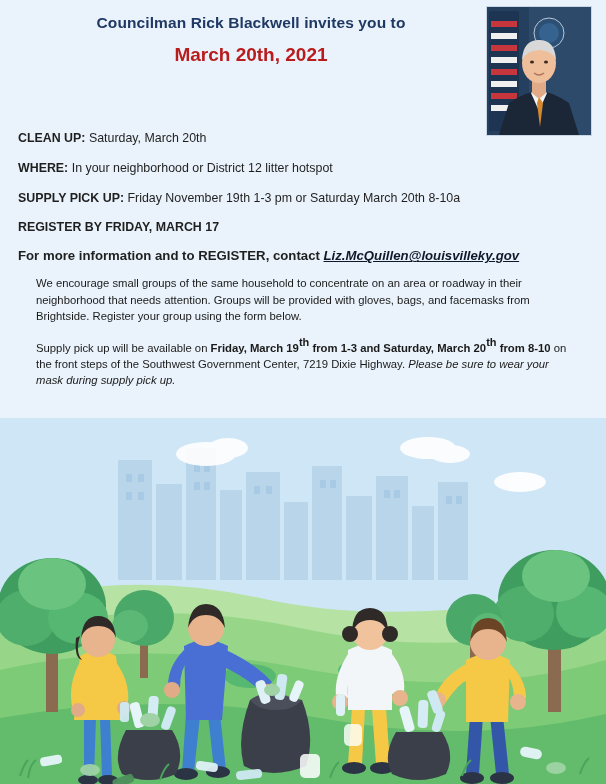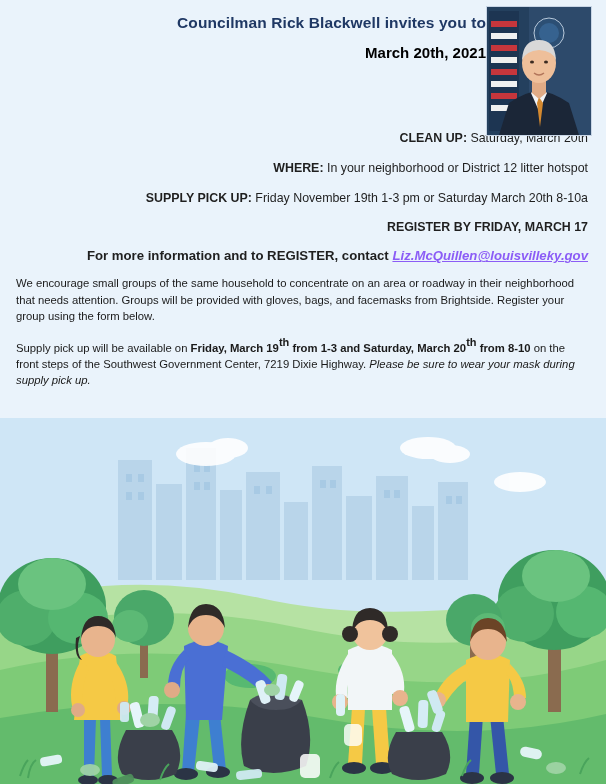--- a/index.html
+++ b/index.html
@@ -23,87 +23,87 @@
 
   
   .header {
     position: relative;
     padding: 14px 16px 4px 16px;
     min-height: 124px;
     box-sizing: border-box;
   }
   .header-text {
     width: 470px;
-    text-align: right;
+    text-align: center;
   }
   .title-line1 {
     font-size: 15.5px;
     font-weight: bold;
     color: #1f3864;
     margin-bottom: 12px;
     letter-spacing: 0.1px;
   }
   .title-line2 {
     font-size: 17px;
     font-weight: bold;
     color: #1f3864;
     margin-bottom: 12px;
     letter-spacing: 0.1px;
   }
   .title-line3 {
-    font-size: 15px;
-    font-weight: bold;
-    color: #000000;
+    font-size: 19px;
+    font-weight: bold;
+    color: #b91c1c;
     margin-bottom: 16px;
   }
 
   .portrait {
     position: absolute;
     top: 6px;
     right: 14px;
     width: 104px;
     height: 128px;
     border: 1px solid #c9d6e6;
     overflow: hidden;
     background: #2a3c5a;
   }
   .portrait svg { display: block; }
 
   
   .details {
-    text-align: right;
-    padding: 6px 18px 0 7px;
+    text-align: left;
+    padding: 6px 18px 0 18px;
     color: #1f1f1f;
   }
   .details .row {
     font-size: 12.4px;
     margin-bottom: 14px;
     line-height: 1.3;
   }
   .details .row b { font-weight: bold; }
   .register-by {
     font-size: 12.4px;
     font-weight: bold;
     margin-bottom: 14px;
   }
   .contact-line {
     font-size: 13.2px;
     font-weight: bold;
     margin-bottom: 12px;
   }
   .contact-link {
-    color: #8b5cf6;
+    color: #0f172a;
     text-decoration: underline;
     font-style: italic;
     font-weight: bold;
   }
 
   
   .body-copy {
-    padding: 0 16px;
+    padding: 0 36px;
     color: #1a1a1a;
   }
   .para {
     font-size: 11.3px;
     line-height: 1.45;
     margin-bottom: 11px;
     text-align: left;
   }
   .para b { font-weight: bold; }
   .para i { font-style: italic; }

